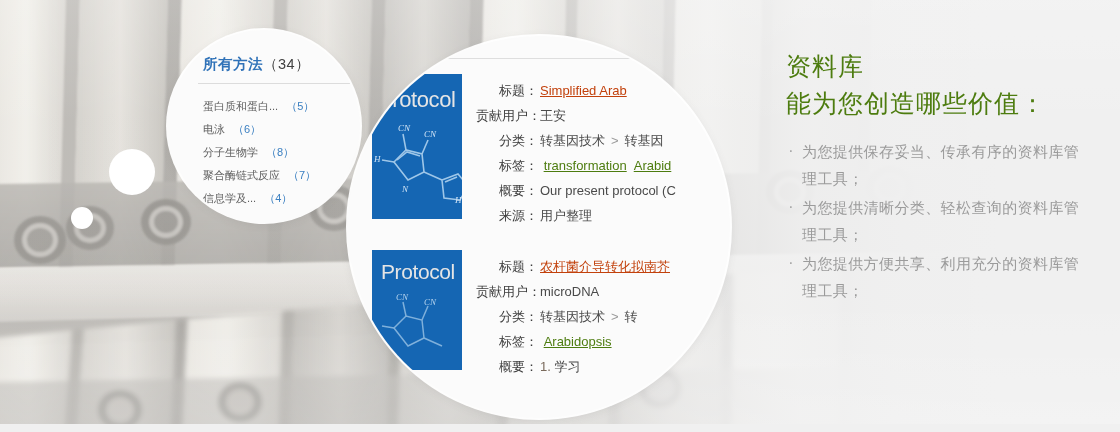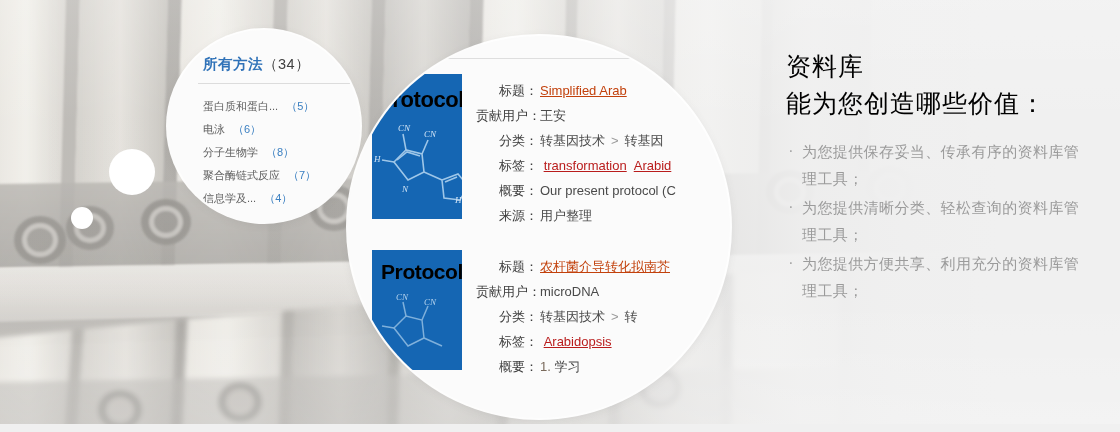--- a/index.html
+++ b/index.html
@@ -93,22 +93,22 @@
   .card + .card{ margin-top:22px; }
 
   .thumb{
     width:90px; height:145px;
     background:#1566b3;
     position:relative; flex:0 0 auto;
     overflow:hidden;
   }
   .thumb .word{
     position:absolute; left:6px; top:13px;
-    color:#000000;
-    font-size:22px; font-weight:bold;
+    color:#e5e5e5;
+    font-size:22px; font-weight:normal;
     letter-spacing:-0.4px;
     white-space:nowrap;
   }
   .thumb svg{ position:absolute; left:0; top:30px; }
 
   .card.second .thumb{ height:120px; }
   .card.second .thumb .word{ left:9px; top:10px; font-size:21px; }
 
   .fields{ padding-left:14px; padding-top:4px; }
   .row{
@@ -118,30 +118,30 @@
   }
   .lab{
     width:62px; text-align:right; flex:0 0 auto;
     color:#3d3d3d;
   }
   .lab:after{ content:"："; }
   .val{ padding-left:2px; color:#4a4a4a; }
   .val a, .linky{
     color:#c2410c; text-decoration:underline; cursor:pointer;
   }
-  .val .tag{ color:#b91c1c; text-decoration:underline; margin-right:7px; cursor:pointer; }
+  .val .tag{ color:#4d7c0f; text-decoration:underline; margin-right:7px; cursor:pointer; }
   .val .sep{ color:#9a9a9a; margin:0 6px; }
   .val .num{ color:#7a6a5c; }
 
   
   .copy{
     position:absolute; left:786px; top:48px; width:300px;
   }
   .copy h1{
-    font-size:25px; font-weight:normal; color:#000000;
+    font-size:25px; font-weight:normal; color:#4d7c0f;
     line-height:37px; letter-spacing:1px;
   }
   .copy ul{ list-style:none; margin-top:16px; }
   .copy li{
     position:relative;
     font-size:15px; color:#9b9b9b;
     line-height:27px; letter-spacing:.4px;
     padding-left:16px; margin-bottom:2px;
   }
   .copy li:before{

